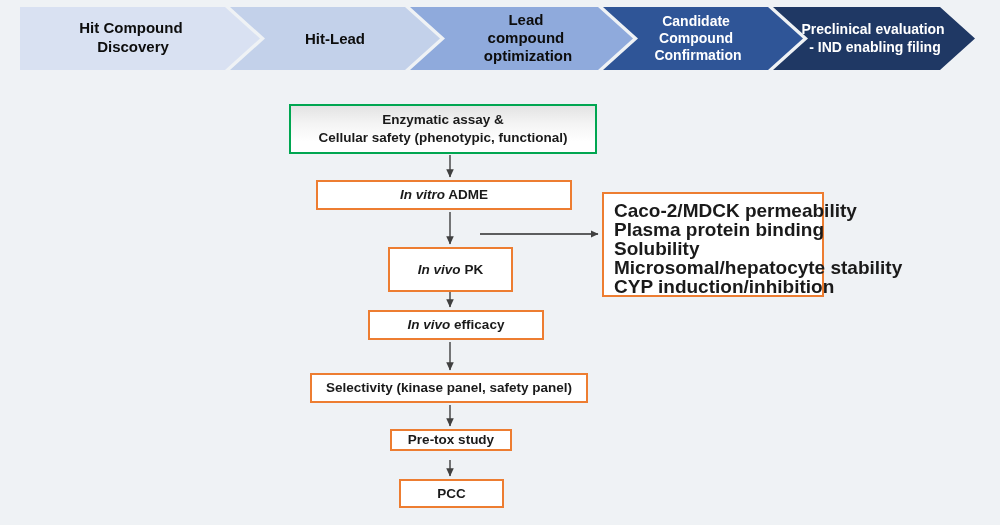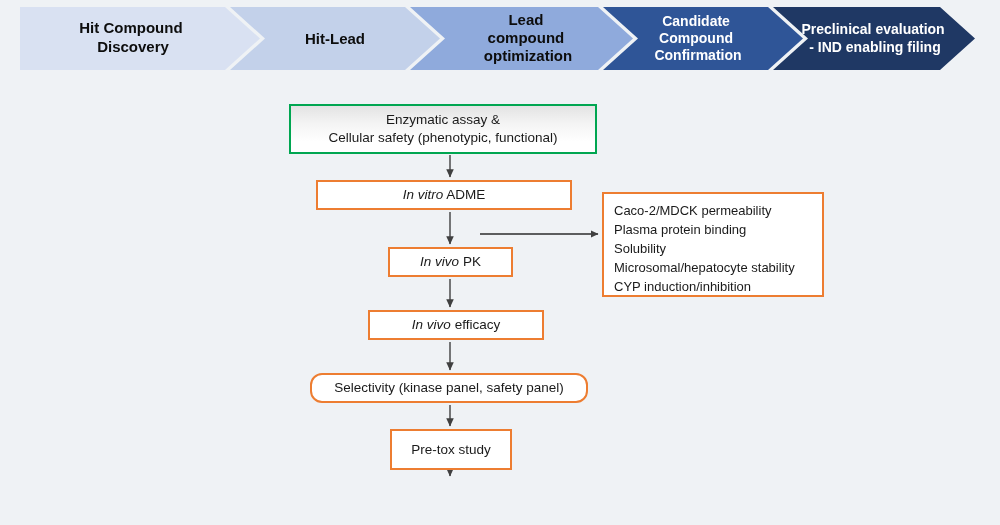--- a/index.html
+++ b/index.html
@@ -49,57 +49,58 @@
     box-sizing: border-box;
     background: #ffffff;
     display: flex;
     align-items: center;
     justify-content: center;
     text-align: center;
     color: #1a1a1a;
     font-family: "Liberation Sans", sans-serif;
     font-size: 13.5px;
     line-height: 1.32;
+    font-weight: bold;
   }
   .node.orange {
     border: 2.5px solid #ED7D31;
   }
   .node.green {
     border: 2.5px solid #00A651;
     background: linear-gradient(to bottom, #e3e3e3 0%, #f4f4f4 38%, #ffffff 78%, #ffffff 100%);
   }
   .node .ital { font-style: italic; }
 
   .node-assay {
     left: 289px; top: 104px; width: 308px; height: 50px;
   }
   .node-invitro-adme {
     left: 316px; top: 180px; width: 256px; height: 30px;
   }
   .node-invivo-pk {
-    left: 388px; top: 247px; width: 125px; height: 30px;
+    left: 388px; top: 247px; width: 125px; height: 45px;
   }
   .node-invivo-efficacy {
     left: 368px; top: 310px; width: 176px; height: 30px;
   }
   .node-selectivity {
-    left: 310px; top: 373px; width: 278px; height: 30px; border-radius: 12px;
+    left: 310px; top: 373px; width: 278px; height: 30px;
   }
   .node-pretox {
-    left: 390px; top: 429px; width: 122px; height: 41px;
+    left: 390px; top: 429px; width: 122px; height: 22px;
   }
   .node-pcc {
     left: 399px; top: 479px; width: 105px; height: 29px;
   }
 
   .node-sidepanel {
     left: 602px; top: 192px; width: 222px; height: 105px;
     display: block;
     padding: 7px 0 8px 10px;
-    font-size: 13px;
+    font-size: 19px;
     line-height: 19px;
     text-align: left;
   }
   .node-sidepanel .side-line {
     white-space: nowrap;
   }
 
   
   #connectors {
     position: absolute;
@@ -189,20 +190,23 @@
   </div>
 
   <div class="node orange node-selectivity">
     <span>Selectivity (kinase panel, safety panel)</span>
   </div>
 
   <div class="node orange node-pretox">
     <span>Pre-tox study</span>
   </div>
 
+  <div class="node orange node-pcc">
+    <span>PCC</span>
+  </div>
 
   <div class="node orange node-sidepanel">
     <div class="side-line">Caco-2/MDCK permeability</div>
     <div class="side-line">Plasma protein binding</div>
     <div class="side-line">Solubility</div>
     <div class="side-line">Microsomal/hepatocyte stability</div>
     <div class="side-line">CYP induction/inhibition</div>
   </div>
 
 </div>

